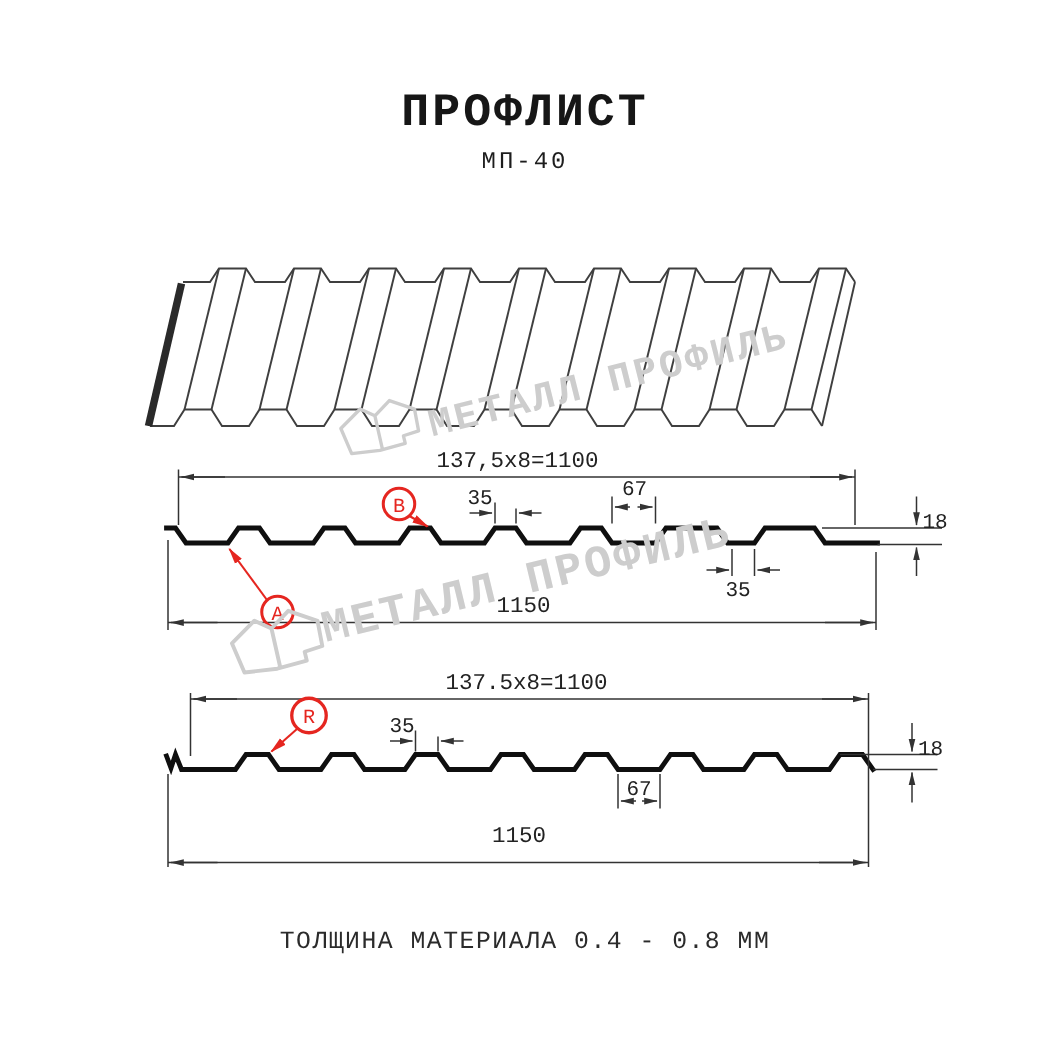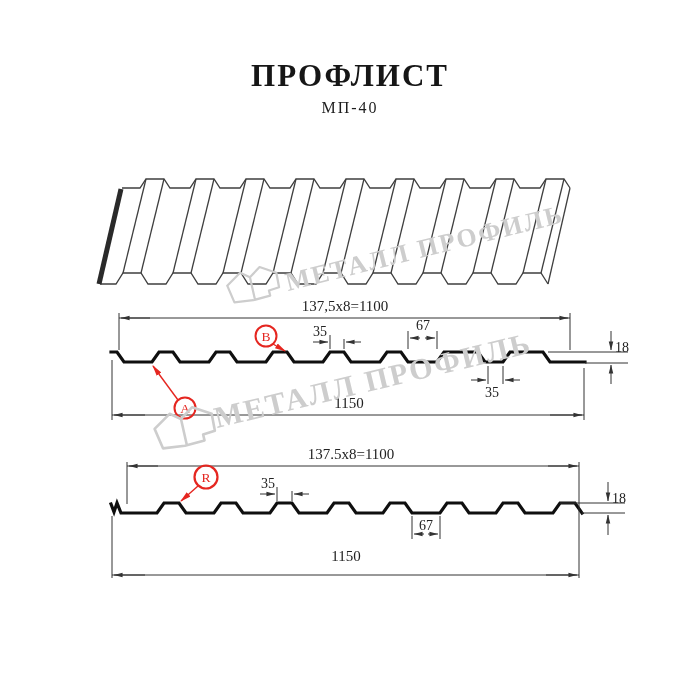--- a/index.html
+++ b/index.html
@@ -1,17 +1,17 @@
 <!DOCTYPE html>
 <html><head>
 <meta charset="utf-8">
 <style>
   html,body{margin:0;padding:0;background:#ffffff;}
   .page{position:relative;width:700px;height:700px;background:#ffffff;overflow:hidden;
-        font-family:Liberation Serif, serif;}
+        font-family:Liberation Mono, monospace;}
   .title{position:absolute;top:58px;left:0;width:700px;text-align:center;
          font-size:31px;font-weight:bold;letter-spacing:2px;color:#161616;}
   .subtitle{position:absolute;top:99px;left:0;width:700px;text-align:center;
          font-size:16px;font-weight:normal;letter-spacing:2px;color:#1d1d1d;}
   .footer{position:absolute;top:618px;left:0;width:700px;text-align:center;
          font-size:16.5px;letter-spacing:1px;color:#2b2b2b;}
   svg{position:absolute;top:0;left:0;}
   .dim{font-size:15px;fill:#222222;}
   .dim-s{font-size:14px;fill:#222222;}
   .thin{stroke:#333333;stroke-width:1;fill:none;}
@@ -185,13 +185,14 @@
       <path class="thin" d="M145,575 L114,575" marker-end="url(#arr)"></path>
       <path class="thin" d="M546,575 L577,575" marker-end="url(#arr)"></path>
       <text class="dim" x="346" y="561" text-anchor="middle">1150</text>
 
       <circle class="red" cx="206" cy="477" r="11.5" stroke-width="2.2"></circle>
       <text class="redtxt" x="206" y="482" text-anchor="middle" font-size="14">R</text>
       <path class="red" stroke-width="1.4" d="M198,486 L181,501" marker-end="url(#arrRed)"></path>
     </g>
   </svg>
 
+  <div class="footer">ТОЛЩИНА МАТЕРИАЛА 0.4 - 0.8 ММ</div>
 </div>
 
 </body></html>

